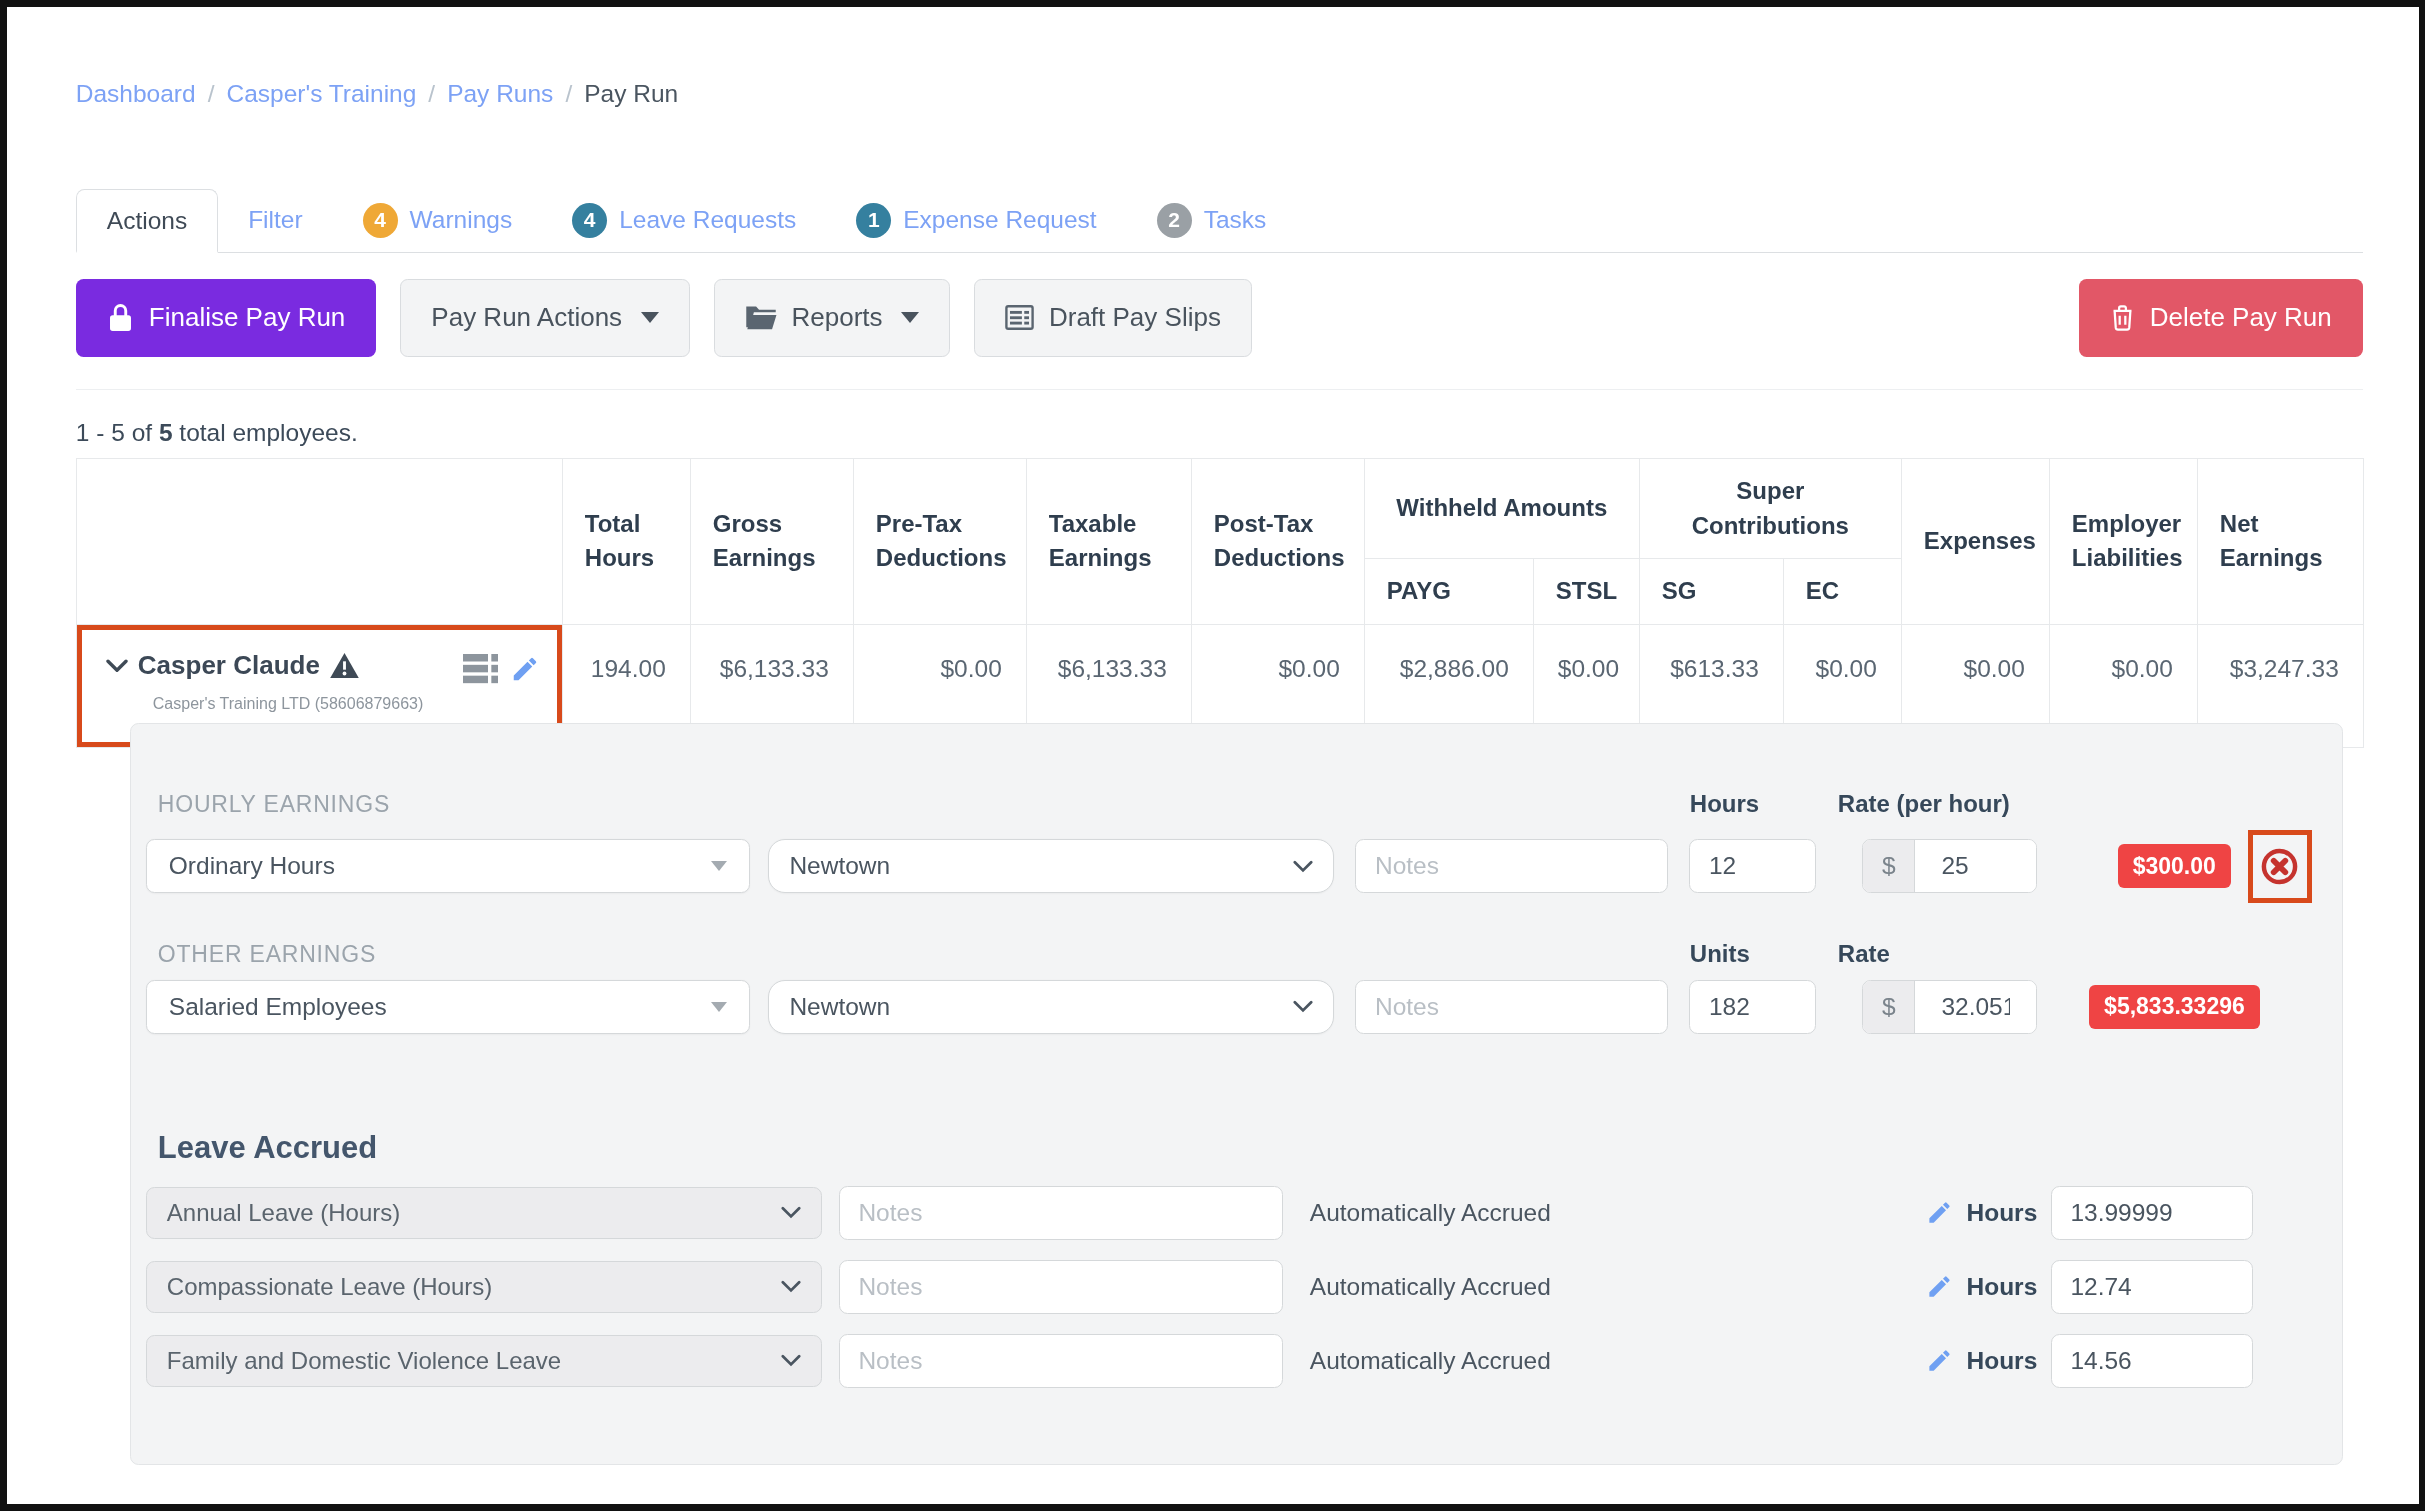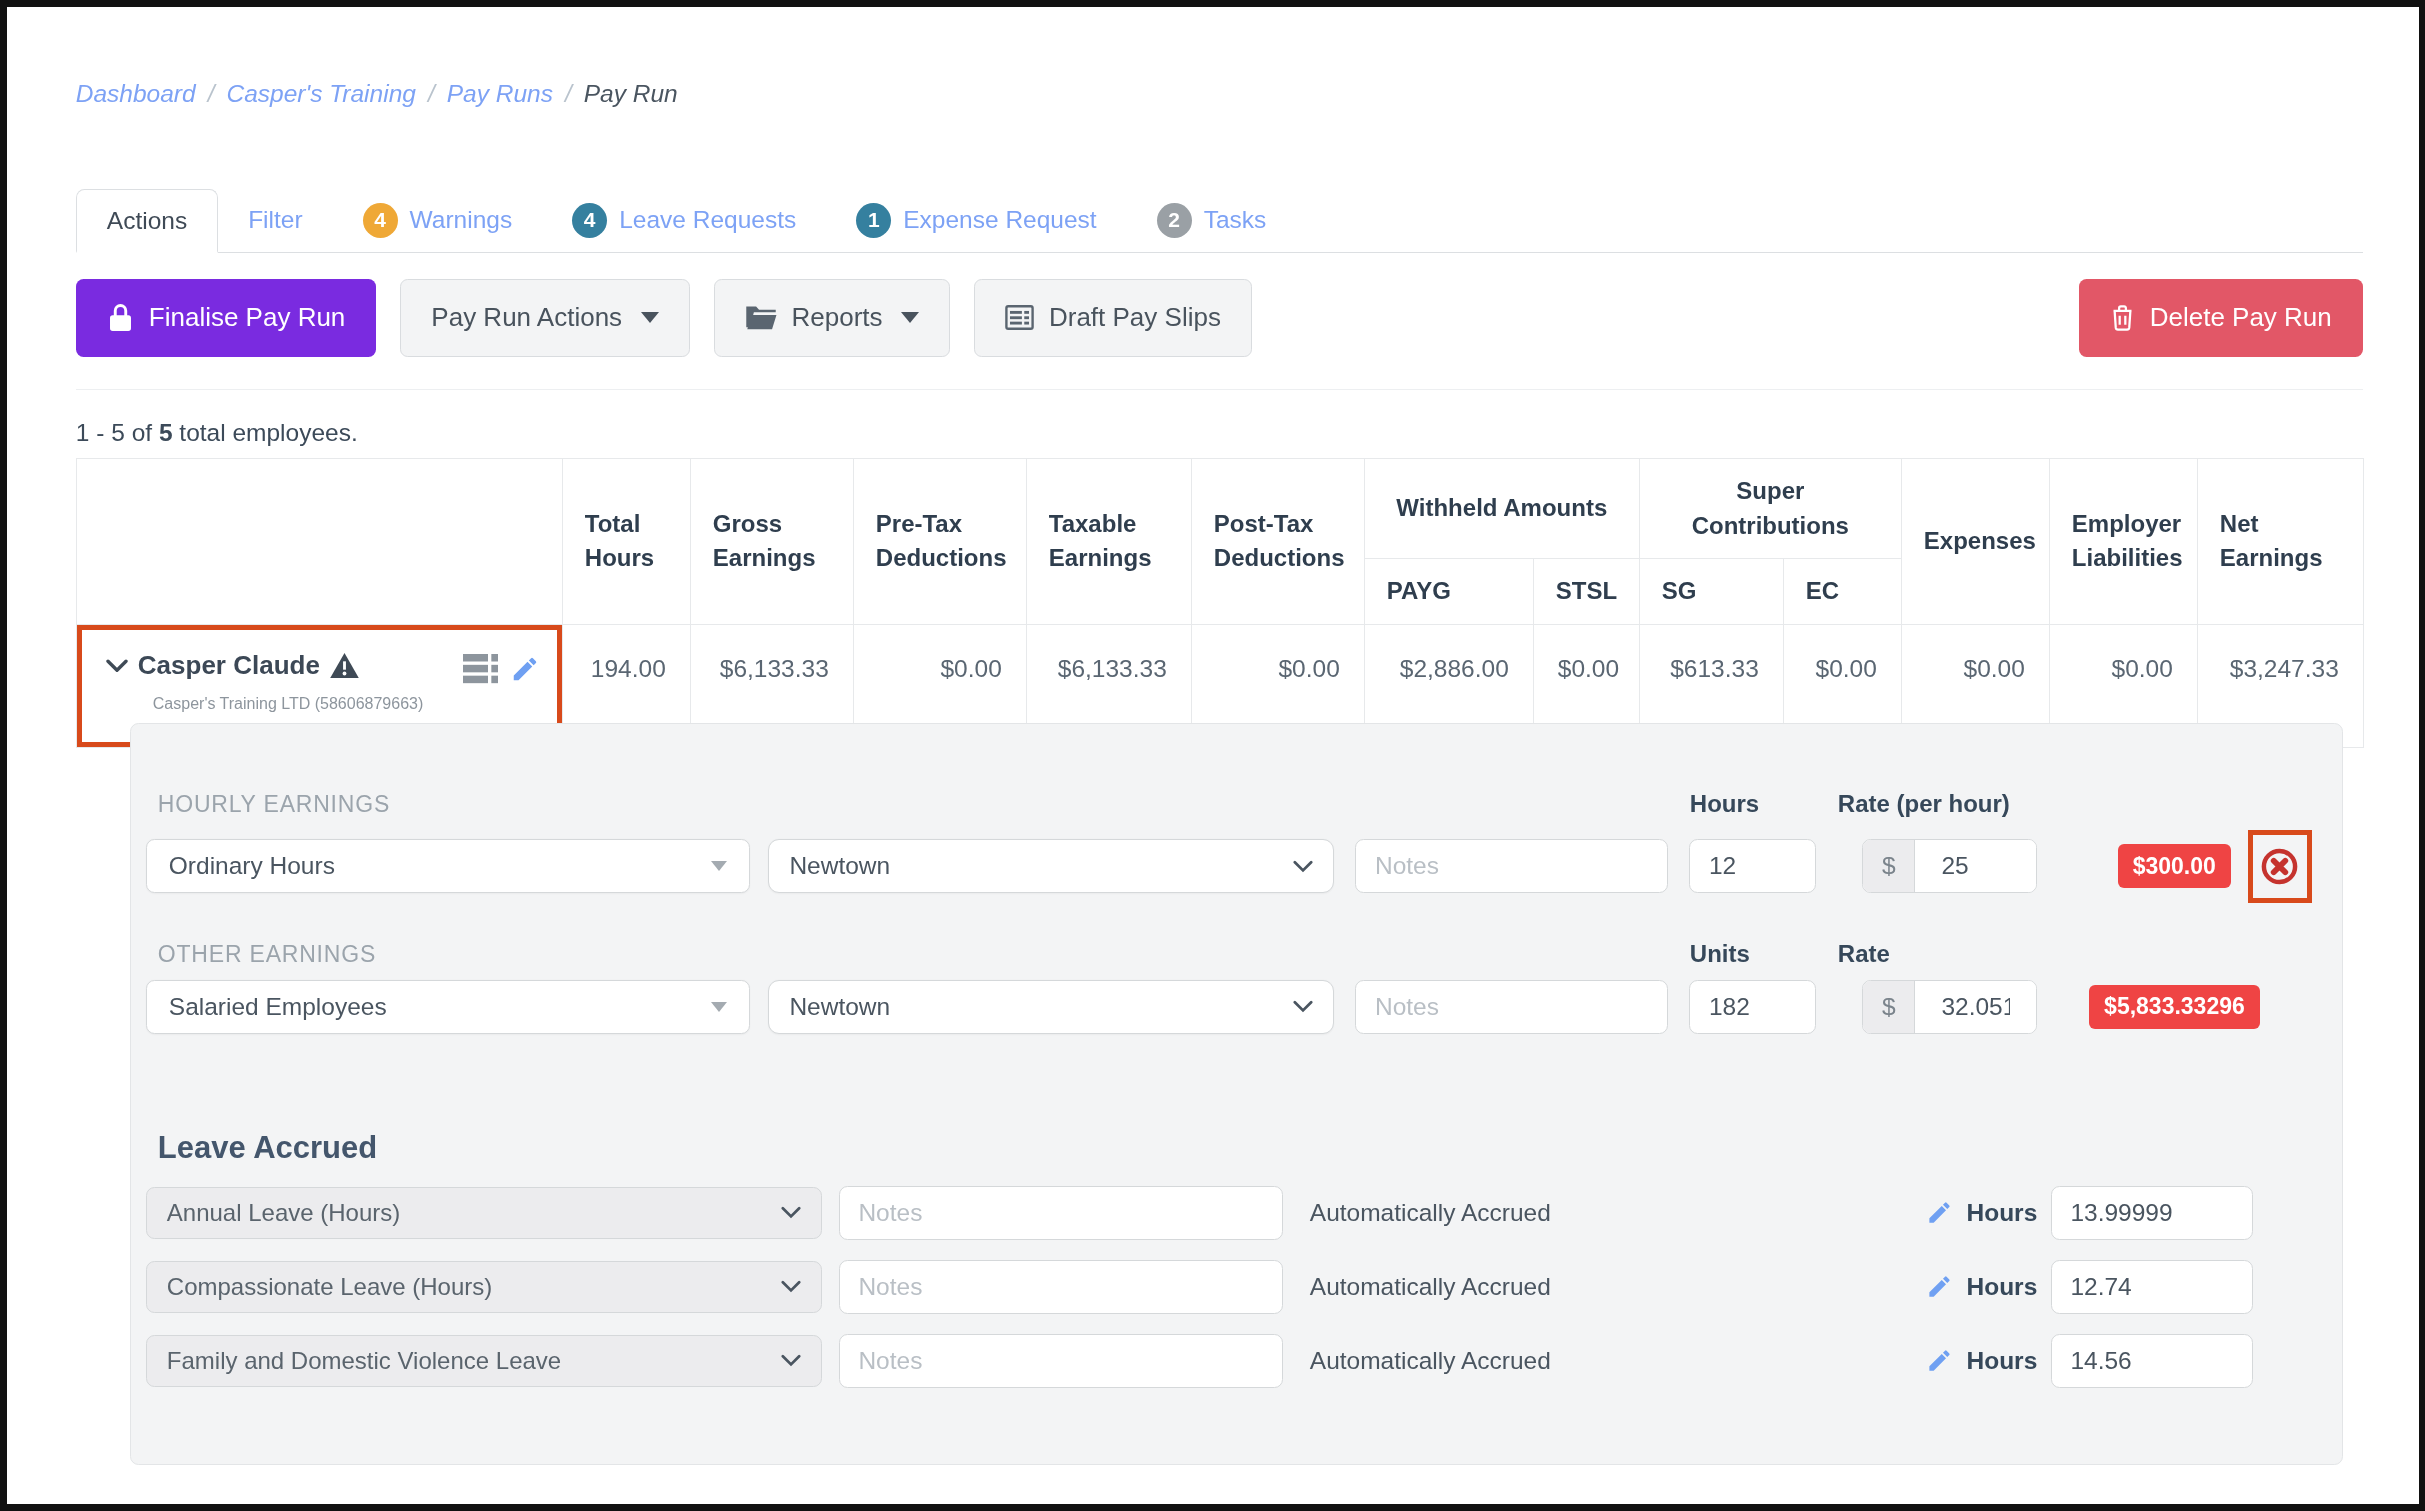--- a/index.html
+++ b/index.html
@@ -5,21 +5,21 @@
   * { box-sizing: border-box; margin: 0; padding: 0; }
   html,body { width: 2426px; height: 1511px; }
   .frame { width: 2426px; height: 1511px; background:#111; padding:6.8px; }
   .page {
     position: relative; width: 100%; height: 100%;
     background: #ffffff; overflow: hidden;
     font-family: "Liberation Sans", sans-serif;
     color: #3c4a59;
   }
   
-  .breadcrumb { position:absolute; top:73px; left:69px; font-size:24.5px; display:flex; gap:12px; align-items:center;font-style:italic;}
+  .breadcrumb { position:absolute; top:73px; left:69px; font-size:24.5px; display:flex; gap:12px; align-items:center;}
   .breadcrumb a { color:#7da2f5; text-decoration:none; cursor:pointer; }
   .crumb-sep { color:#b9c3cd; }
   .crumb-current { color:#4a5560; }
   
   .tabbar { position:absolute; top:182px; left:69px; width:2287px; height:64px;
     border-bottom:0.8px solid #dcdfe2; display:flex; align-items:stretch; }
   .tab { display:flex; align-items:center; gap:12px; padding:0 30px; font-size:24.5px;
     color:#7da2f5; cursor:pointer; }
   .tab.active { background:#fff; border:0.8px solid #dcdfe2; border-bottom:2.5px solid #fff;
     margin-bottom:-1.7px; border-radius:8.5px 8.5px 0 0; color:#3f4a56; }
@@ -67,21 +67,21 @@
   .collabel { font-size:24px; font-weight:bold; color:#36485a; }
   .collabel.hours-col { width:148px; }
   .controlrow { display:flex; align-items:center; margin-top:12px; }
   .combobox { width:604px; height:54px; background:#fff; border:0.8px solid #d5d8da; border-radius:8.5px;
     display:flex; align-items:center; font-size:24.5px; color:#4a5560; padding:0 22px; cursor:pointer;
     box-shadow:0 0.8px 1.7px rgba(0,0,0,0.04); }
   .combobox .spacer { flex:1; }
   .combo-caret { width:0; height:0; border-left:8.5px solid transparent; border-right:8.5px solid transparent;
     border-top:10px solid #a4abb1; }
   .selectbox { width:566px; height:54px; margin-left:18.6px; background:#fff; border:0.8px solid #d5d8da;
-    border-radius:11px; display:flex; align-items:center; font-size:24.5px; color:#4a5560;
+    border-radius:17px; display:flex; align-items:center; font-size:24.5px; color:#4a5560;
     padding:0 20px; cursor:pointer; box-shadow:0 0.8px 1.7px rgba(0,0,0,0.04); }
   .selectbox .spacer { flex:1; }
   input.textin { height:54px; background:#fff; border:0.8px solid #d5d8da; border-radius:8.5px;
     font-size:24.5px; color:#4a5560; padding:0 18.6px; font-family:"Liberation Sans",sans-serif; outline:none; }
   input.textin::placeholder { color:#b9bfc5; }
   .notes-in { width:313px; margin-left:21px; }
   .hours-in { width:127px; margin-left:21px; }
   .rategroup { display:flex; margin-left:46px; border:0.8px solid #d5d8da; border-radius:8.5px;
     overflow:hidden; height:54px; background:#fff; }
   .rategroup .cur { width:52px; background:#ececee; border-right:0.8px solid #d5d8da;

